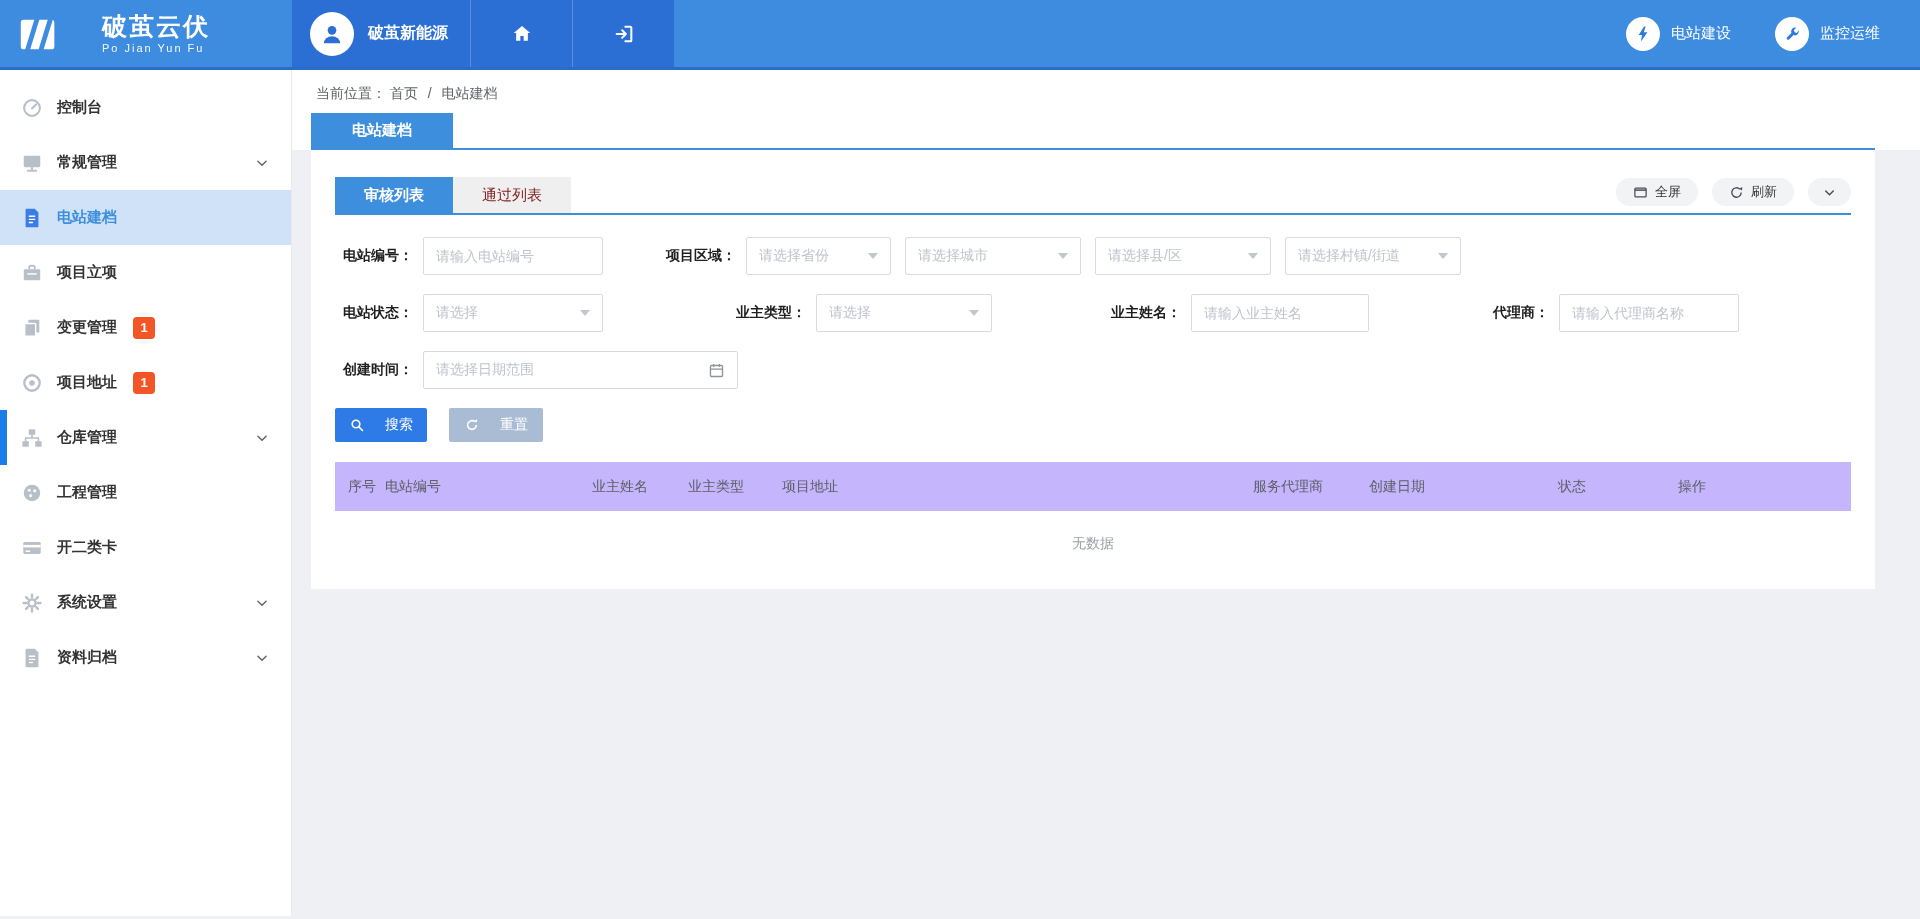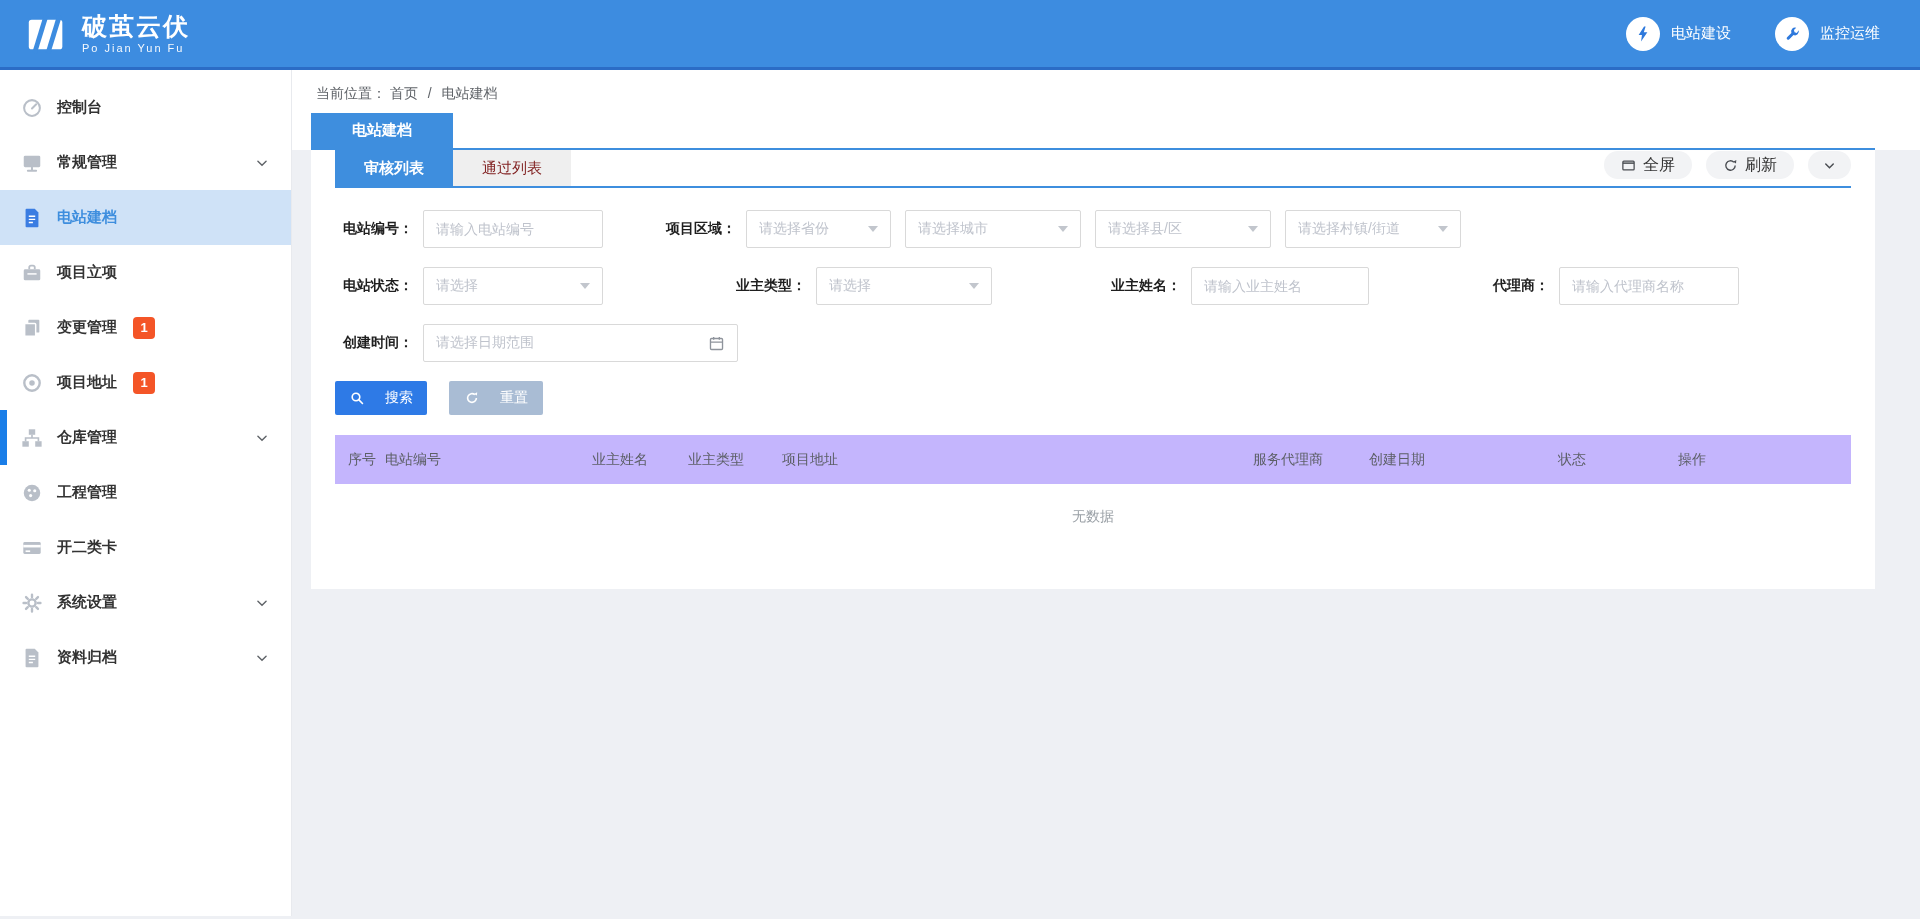--- a/index.html
+++ b/index.html
@@ -1,21 +1,21 @@
 <!DOCTYPE html>
 <html><head>
 <meta charset="utf-8">
 <style>
   * { margin:0; padding:0; box-sizing:border-box; }
   html,body { width:1920px; height:919px; overflow:hidden;
     font-family:"Liberation Sans","DejaVu Sans",sans-serif; font-size:14px; color:#333; background:#eef0f4; }
 
   
   .header { height:70px; background:#3d8ce0; display:flex; align-items:stretch; border-bottom:3px solid #2b6cc6; }
-  .logo-area { width:292px; display:flex; align-items:center; padding-left:24px; flex:none; }
+  .logo-area { width:292px; display:flex; align-items:center; padding-left:16px; flex:none;gap:28px; }
   .logo-mark { width:46px; height:46px; flex:none; }
   .logo-text { margin-left:12px; color:#fff; line-height:1.1; }
   .logo-title { font-size:25px; font-weight:700; letter-spacing:2px; }
   .logo-sub { font-size:11px; letter-spacing:2px; margin-top:2px; opacity:.95; }
 
   .user-seg { background:#2b6fd4; display:flex; align-items:stretch; flex:none; }
   .seg-cell { display:flex; align-items:center; justify-content:center; border-left:1px solid rgba(255,255,255,.22); }
   .seg-cell:first-child { border-left:none; padding:0 22px 0 18px; }
   .seg-icon-cell { width:102px; cursor:pointer; }
   .avatar { width:44px; height:44px; border-radius:50%; background:#fff; display:flex; align-items:center; justify-content:center; flex:none; }
@@ -47,29 +47,29 @@
   .topstrip { background:#fff; height:80px; position:relative; flex:none; }
   .breadcrumb { position:absolute; top:15px; left:24px; font-size:14px; color:#5f6368; }
   .breadcrumb .bc-link { color:#5f6368; cursor:pointer; }
   .breadcrumb .bc-sep { margin:0 6px; }
   .tabrow { position:absolute; left:19px; right:45px; bottom:0; border-bottom:2px solid #3e8ede; display:flex; align-items:flex-end; }
   .page-tab { width:142px; height:35px; background:#3e8ede; color:#fff; font-size:15px; font-weight:700;
     display:flex; align-items:center; justify-content:center; cursor:pointer; }
 
   
   .card { margin:0 45px 0 19px; background:#fff; padding:0 24px 4px 24px; height:439px; flex:none; }
-  .tabs-line { border-bottom:2px solid #3e8ede; display:flex; align-items:flex-end; justify-content:space-between; }
+  .tabs-line { padding-top:27px; border-bottom:2px solid #3e8ede; display:flex; align-items:flex-end; justify-content:space-between; }
   .tabs { display:flex; }
   .tab { height:36px; min-width:118px; padding:0 26px; display:flex; align-items:center; justify-content:center;
     font-size:15px; cursor:pointer; white-space:nowrap; }
   .tab.active { background:#3e8ede; color:#fff; font-weight:700; }
   .tab.inactive { background:#efefef; color:#7f1d1d; }
   .toolbar { display:flex; align-items:center; gap:14px; margin-bottom:7px; }
   .pill { height:28px; border-radius:15px; background:#f2f3f5; display:flex; align-items:center; gap:7px;
-    padding:0 17px; font-size:16px; color:#333; cursor:pointer; white-space:nowrap; }
+    padding:0 17px; font-size:13px; color:#333; cursor:pointer; white-space:nowrap; }
   .pill svg { width:15px; height:15px; color:#4a4d52; }
   .pill.sq { padding:0 14px; }
 
   
   .filters { margin-top:22px; }
   .f-row { display:flex; align-items:center; margin-bottom:19px; }
   .f-row:last-child { margin-bottom:0; }
   .f-label { font-weight:700; color:#1f1f1f; white-space:nowrap; text-align:right; padding-right:10px; }
   .w88 { width:88px; } .w95 { width:95px; } .w80 { width:80px; }
   .ctrl { height:38px; border:1px solid #d9d9d9; border-radius:2px; background:#fff; }
@@ -104,20 +104,45 @@
       <rect x="5" y="9" width="35" height="31" rx="3" fill="#fff"></rect>
       <path d="M23 5L11 44" stroke="#3d8ce0" stroke-width="5"></path>
       <path d="M37 5L25 44" stroke="#3d8ce0" stroke-width="5"></path>
     </svg>
     <div class="logo-text">
       <div class="logo-title">破茧云伏</div>
       <div class="logo-sub">Po Jian Yun Fu</div>
     </div>
   </div>
 
+  <div class="user-seg">
+    <div class="seg-cell">
+      <span class="avatar">
+        <svg viewBox="0 0 24 24" width="26" height="26">
+          <circle cx="12" cy="8.6" r="4" fill="#2b6fd4"></circle>
+          <path d="M4.5 20.5a7.5 6.5 0 0 1 15 0z" fill="#2b6fd4"></path>
+        </svg>
+      </span>
+      <span class="user-name">破茧新能源</span>
+    </div>
+    <div class="seg-cell seg-icon-cell">
+      <svg viewBox="0 0 24 24" width="22" height="22">
+        <path fill="#fff" d="M12 3.2L3 11h2.6v8.3h4.6v-5.2h3.6v5.2h4.6V11H21z"></path>
+      </svg>
+    </div>
+    <div class="seg-cell seg-icon-cell">
+      <svg viewBox="0 0 24 24" width="22" height="22">
+        <g stroke="#fff" stroke-width="2.2" fill="none" stroke-linecap="round" stroke-linejoin="round">
+          <path d="M13.5 4H19a1 1 0 0 1 1 1v14a1 1 0 0 1-1 1h-5.5"></path>
+          <path d="M4 12h9.5"></path>
+          <path d="M10 8l4 4-4 4"></path>
+        </g>
+      </svg>
+    </div>
+  </div>
 
   <div class="header-right">
     <div class="nav-item">
       <span class="nav-circle">
         <svg viewBox="0 0 24 24" width="18" height="18">
           <path fill="#2e79dc" d="M13.4 2L6.2 13.4h4.4L9.4 22l8.4-12.4h-4.7L15.5 2z"></path>
         </svg>
       </span>
       <span>电站建设</span>
     </div>

